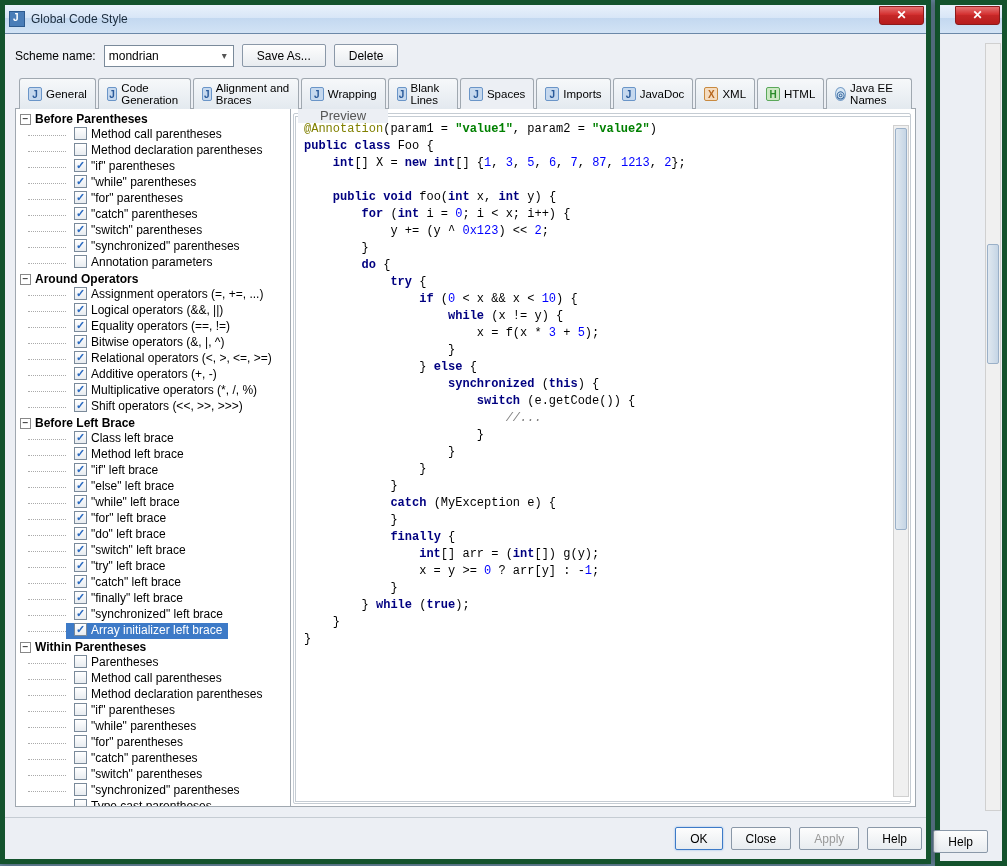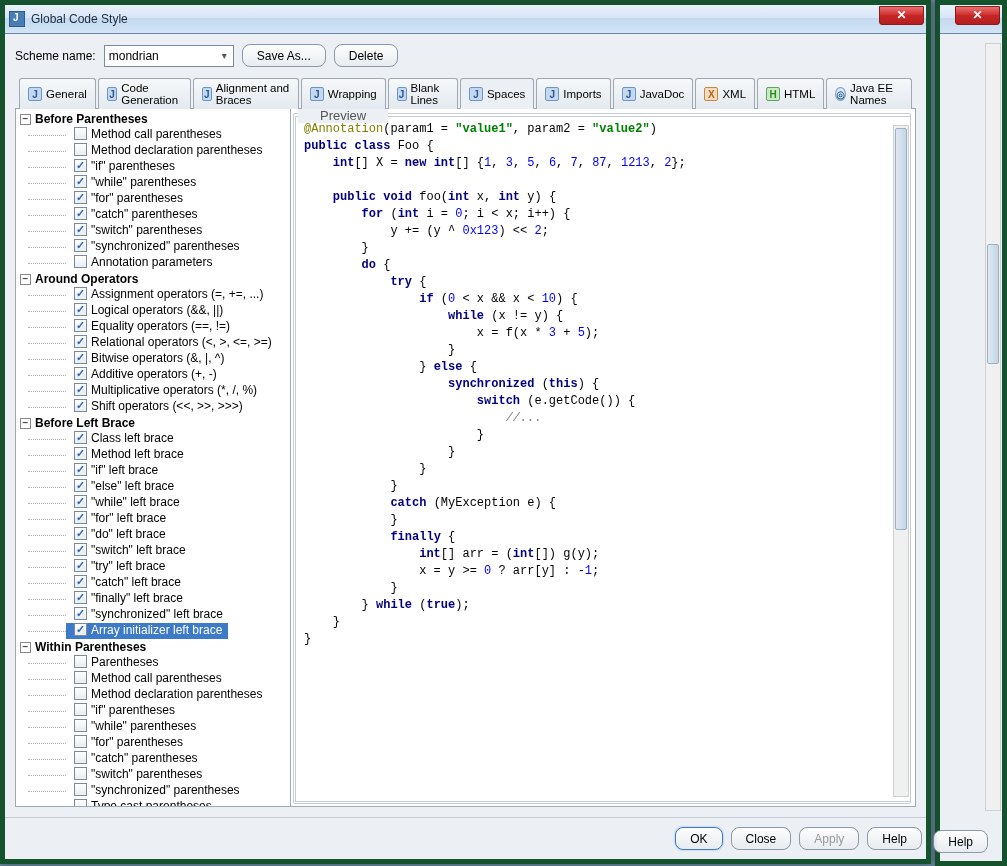--- a/index.html
+++ b/index.html
@@ -109,21 +109,21 @@
   position: absolute;
   right: 6px;
   color: #555;
   font-size: 10px;
 }
 .btn {
   height: 23px;
   padding: 0 14px;
   background: linear-gradient(to bottom, #fdfdfd, #e8ecf0);
   border: 1px solid #8a98a8;
-  border-radius: 8px;
+  border-radius: 2px;
   font-size: 12px;
   cursor: pointer;
   display: inline-flex;
   align-items: center;
   justify-content: center;
 }
 .btn.default {
   border-color: #3d7ac7;
   box-shadow: 0 0 2px #7db0e8;
 }
@@ -492,28 +492,28 @@
             <span class="tree-dots"></span>
             <span class="tree-label-wrap">
               <span class="tree-check checked"></span>
               <span class="tree-label">Equality operators (==, !=)</span>
             </span>
           </div>
           <div class="tree-node">
             <span class="tree-dots"></span>
             <span class="tree-label-wrap">
               <span class="tree-check checked"></span>
+              <span class="tree-label">Bitwise operators (&amp;, |, ^)</span>
+            </span>
+          </div>
+          <div class="tree-node">
+            <span class="tree-dots"></span>
+            <span class="tree-label-wrap">
+              <span class="tree-check checked"></span>
               <span class="tree-label">Relational operators (&lt;, &gt;, &lt;=, &gt;=)</span>
-            </span>
-          </div>
-          <div class="tree-node">
-            <span class="tree-dots"></span>
-            <span class="tree-label-wrap">
-              <span class="tree-check checked"></span>
-              <span class="tree-label">Bitwise operators (&amp;, |, ^)</span>
             </span>
           </div>
           <div class="tree-node">
             <span class="tree-dots"></span>
             <span class="tree-label-wrap">
               <span class="tree-check checked"></span>
               <span class="tree-label">Additive operators (+, -)</span>
             </span>
           </div>
           <div class="tree-node">

